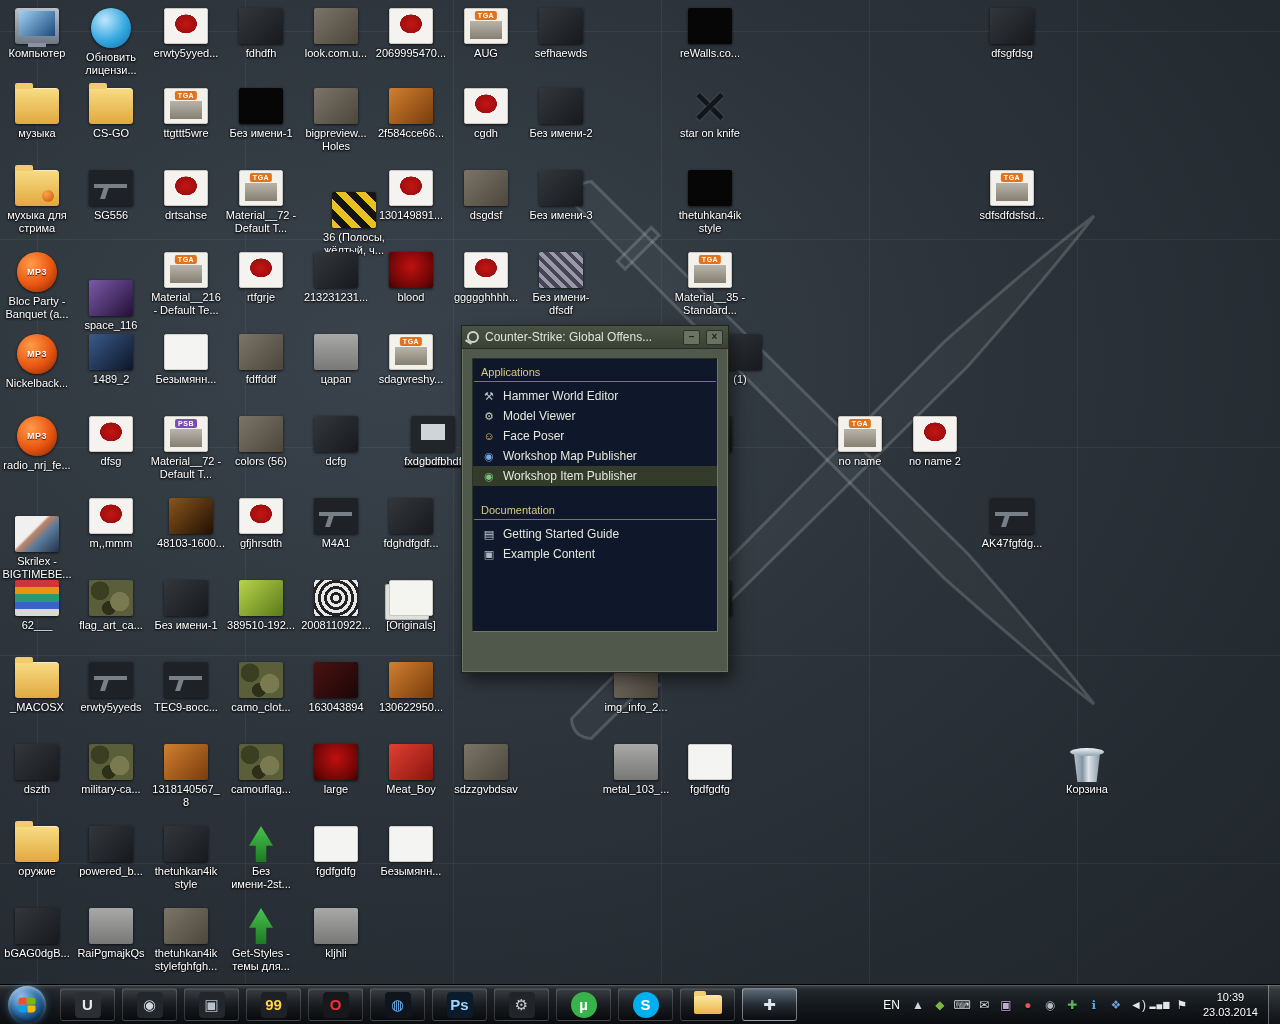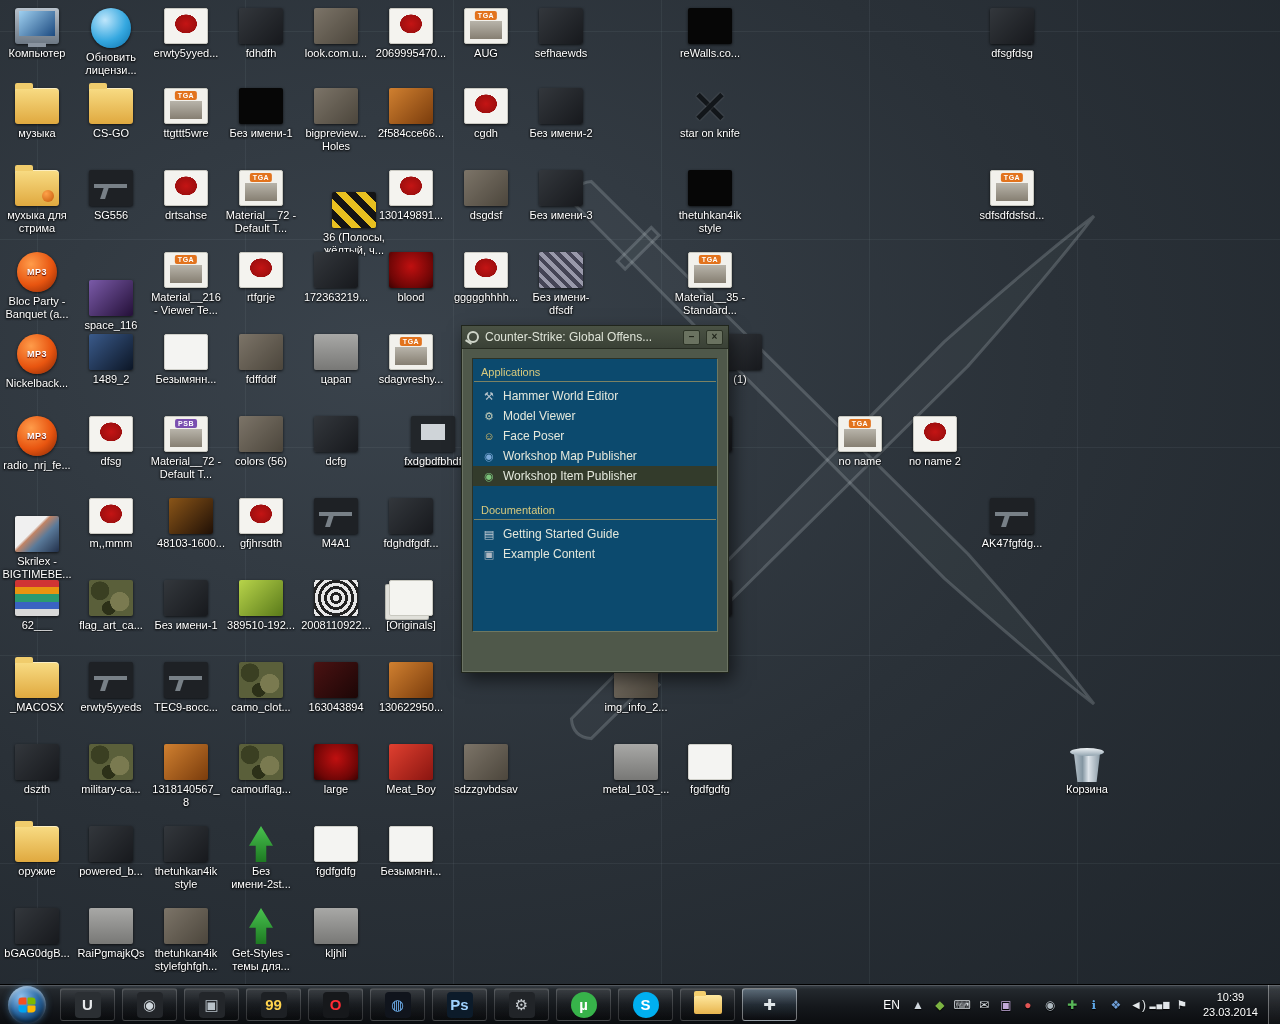--- a/index.html
+++ b/index.html
@@ -71,21 +71,21 @@
   .t-recycle-bin::before{content:"";position:absolute;left:7px;right:7px;top:8px;bottom:-2px;background:linear-gradient(90deg,#c2ccd4,#8496a2 35%,#dde4ea 55%,#7c8e9a);clip-path:polygon(6% 0,94% 0,82% 100%,18% 100%);}
   .t-recycle-bin::after{content:"";position:absolute;left:5px;right:5px;top:4px;height:8px;border-radius:50%;background:linear-gradient(#eef2f5,#93a5b1);}
 
   
   .sdk-window{position:absolute;left:461px;top:325px;width:268px;height:348px;z-index:5;background:#4f584a;border:1px solid #20251c;box-shadow:0 0 0 1px #6b7363 inset,4px 7px 16px rgba(0,0,0,.55);}
   .titlebar{height:23px;display:flex;align-items:center;gap:6px;padding:0 5px;background:linear-gradient(#4a5244,#3a4136);border-bottom:1px solid #272c22;}
   .steam-logo{width:12px;height:12px;border:2px solid #cfd5c9;border-radius:50%;position:relative;flex:0 0 auto;}
   .steam-logo::after{content:"";position:absolute;left:-4px;bottom:-2px;width:7px;height:2px;background:#cfd5c9;transform:rotate(32deg);}
   .win-title{flex:1;font-size:12px;color:#dfe4d8;white-space:nowrap;overflow:hidden;}
   .winbtn{width:17px;height:15px;background:#6a7260;border:1px solid #2c3326;color:#1d2218;font-size:10px;font-weight:bold;line-height:12px;text-align:center;border-radius:2px;}
-  .sdk-panel{margin:9px 10px;height:274px;background:#0c4a6e;border:1px solid;border-color:#2c3226 #6e7862 #6e7862 #2c3226;padding:2px 0;overflow:hidden;}
+  .sdk-panel{margin:9px 10px;height:274px;background:#0f172a;border:1px solid;border-color:#2c3226 #6e7862 #6e7862 #2c3226;padding:2px 0;overflow:hidden;}
   .sdk-section-title{color:#d8ca7e;font-size:11px;padding:5px 8px 3px;}
   .sdk-rule{height:1px;background:#9a9060;opacity:.8;margin:0 1px 4px;}
   .sdk-item{display:flex;align-items:center;gap:7px;padding:0 9px;font-size:12px;color:#e4e8dc;height:20px;}
   .sdk-item.selected{background:#333b2b;}
   .sdk-item .ico{width:14px;text-align:center;font-size:11px;flex:0 0 auto;}
   .sdk-gap{height:13px;}
 
   
   .taskbar{position:absolute;left:0;bottom:0;width:1280px;height:40px;z-index:10;display:flex;align-items:center;background:linear-gradient(#3a4148 0%,#23282d 12%,#15181c 55%,#0b0d10 100%);border-top:1px solid #000;box-shadow:inset 0 1px 0 rgba(255,255,255,.14);}
   .start-orb{width:38px;height:38px;margin:0 10px 0 8px;border-radius:50%;position:relative;flex:0 0 auto;background:radial-gradient(circle at 35% 28%,#8fc0ec 0%,#2b6aa6 45%,#123a63 75%,#0a2440 100%);box-shadow:inset 0 2px 4px rgba(255,255,255,.55),inset 0 -3px 5px rgba(0,0,0,.6),0 0 7px rgba(90,160,220,.45);}
@@ -260,29 +260,29 @@
         <div class="di-label">Bloc Party - Banquet (a...</div>
       </div>
       <div class="desktop-icon" style="left: 74px; top: 252px; margin-top: 28px;">
         <div class="di-img t-img-purple"></div>
         <div class="di-label">space_116</div>
       </div>
       <div class="desktop-icon" style="left: 149px; top: 252px;">
         <div class="di-img t-tga">
           <span class="badge">TGA</span>
         </div>
-        <div class="di-label">Material__216 - Viewer Te...</div>
+        <div class="di-label">Material__216 - Default Te...</div>
       </div>
       <div class="desktop-icon" style="left: 224px; top: 252px; align-items: center;">
         <div class="di-img t-doc-red"></div>
         <div class="di-label">rtfgrje</div>
       </div>
       <div class="desktop-icon" style="left: 299px; top: 252px;">
         <div class="di-img t-img-dark"></div>
-        <div class="di-label">172363219...</div>
+        <div class="di-label">213231231...</div>
       </div>
       <div class="desktop-icon" style="left: 374px; top: 252px;">
         <div class="di-img t-img-blood"></div>
         <div class="di-label">blood</div>
       </div>
       <div class="desktop-icon" style="left: 449px; top: 252px;">
         <div class="di-img t-doc-red"></div>
         <div class="di-label">ggggghhhh...</div>
       </div>
       <div class="desktop-icon" style="left: 524px; top: 252px;">

